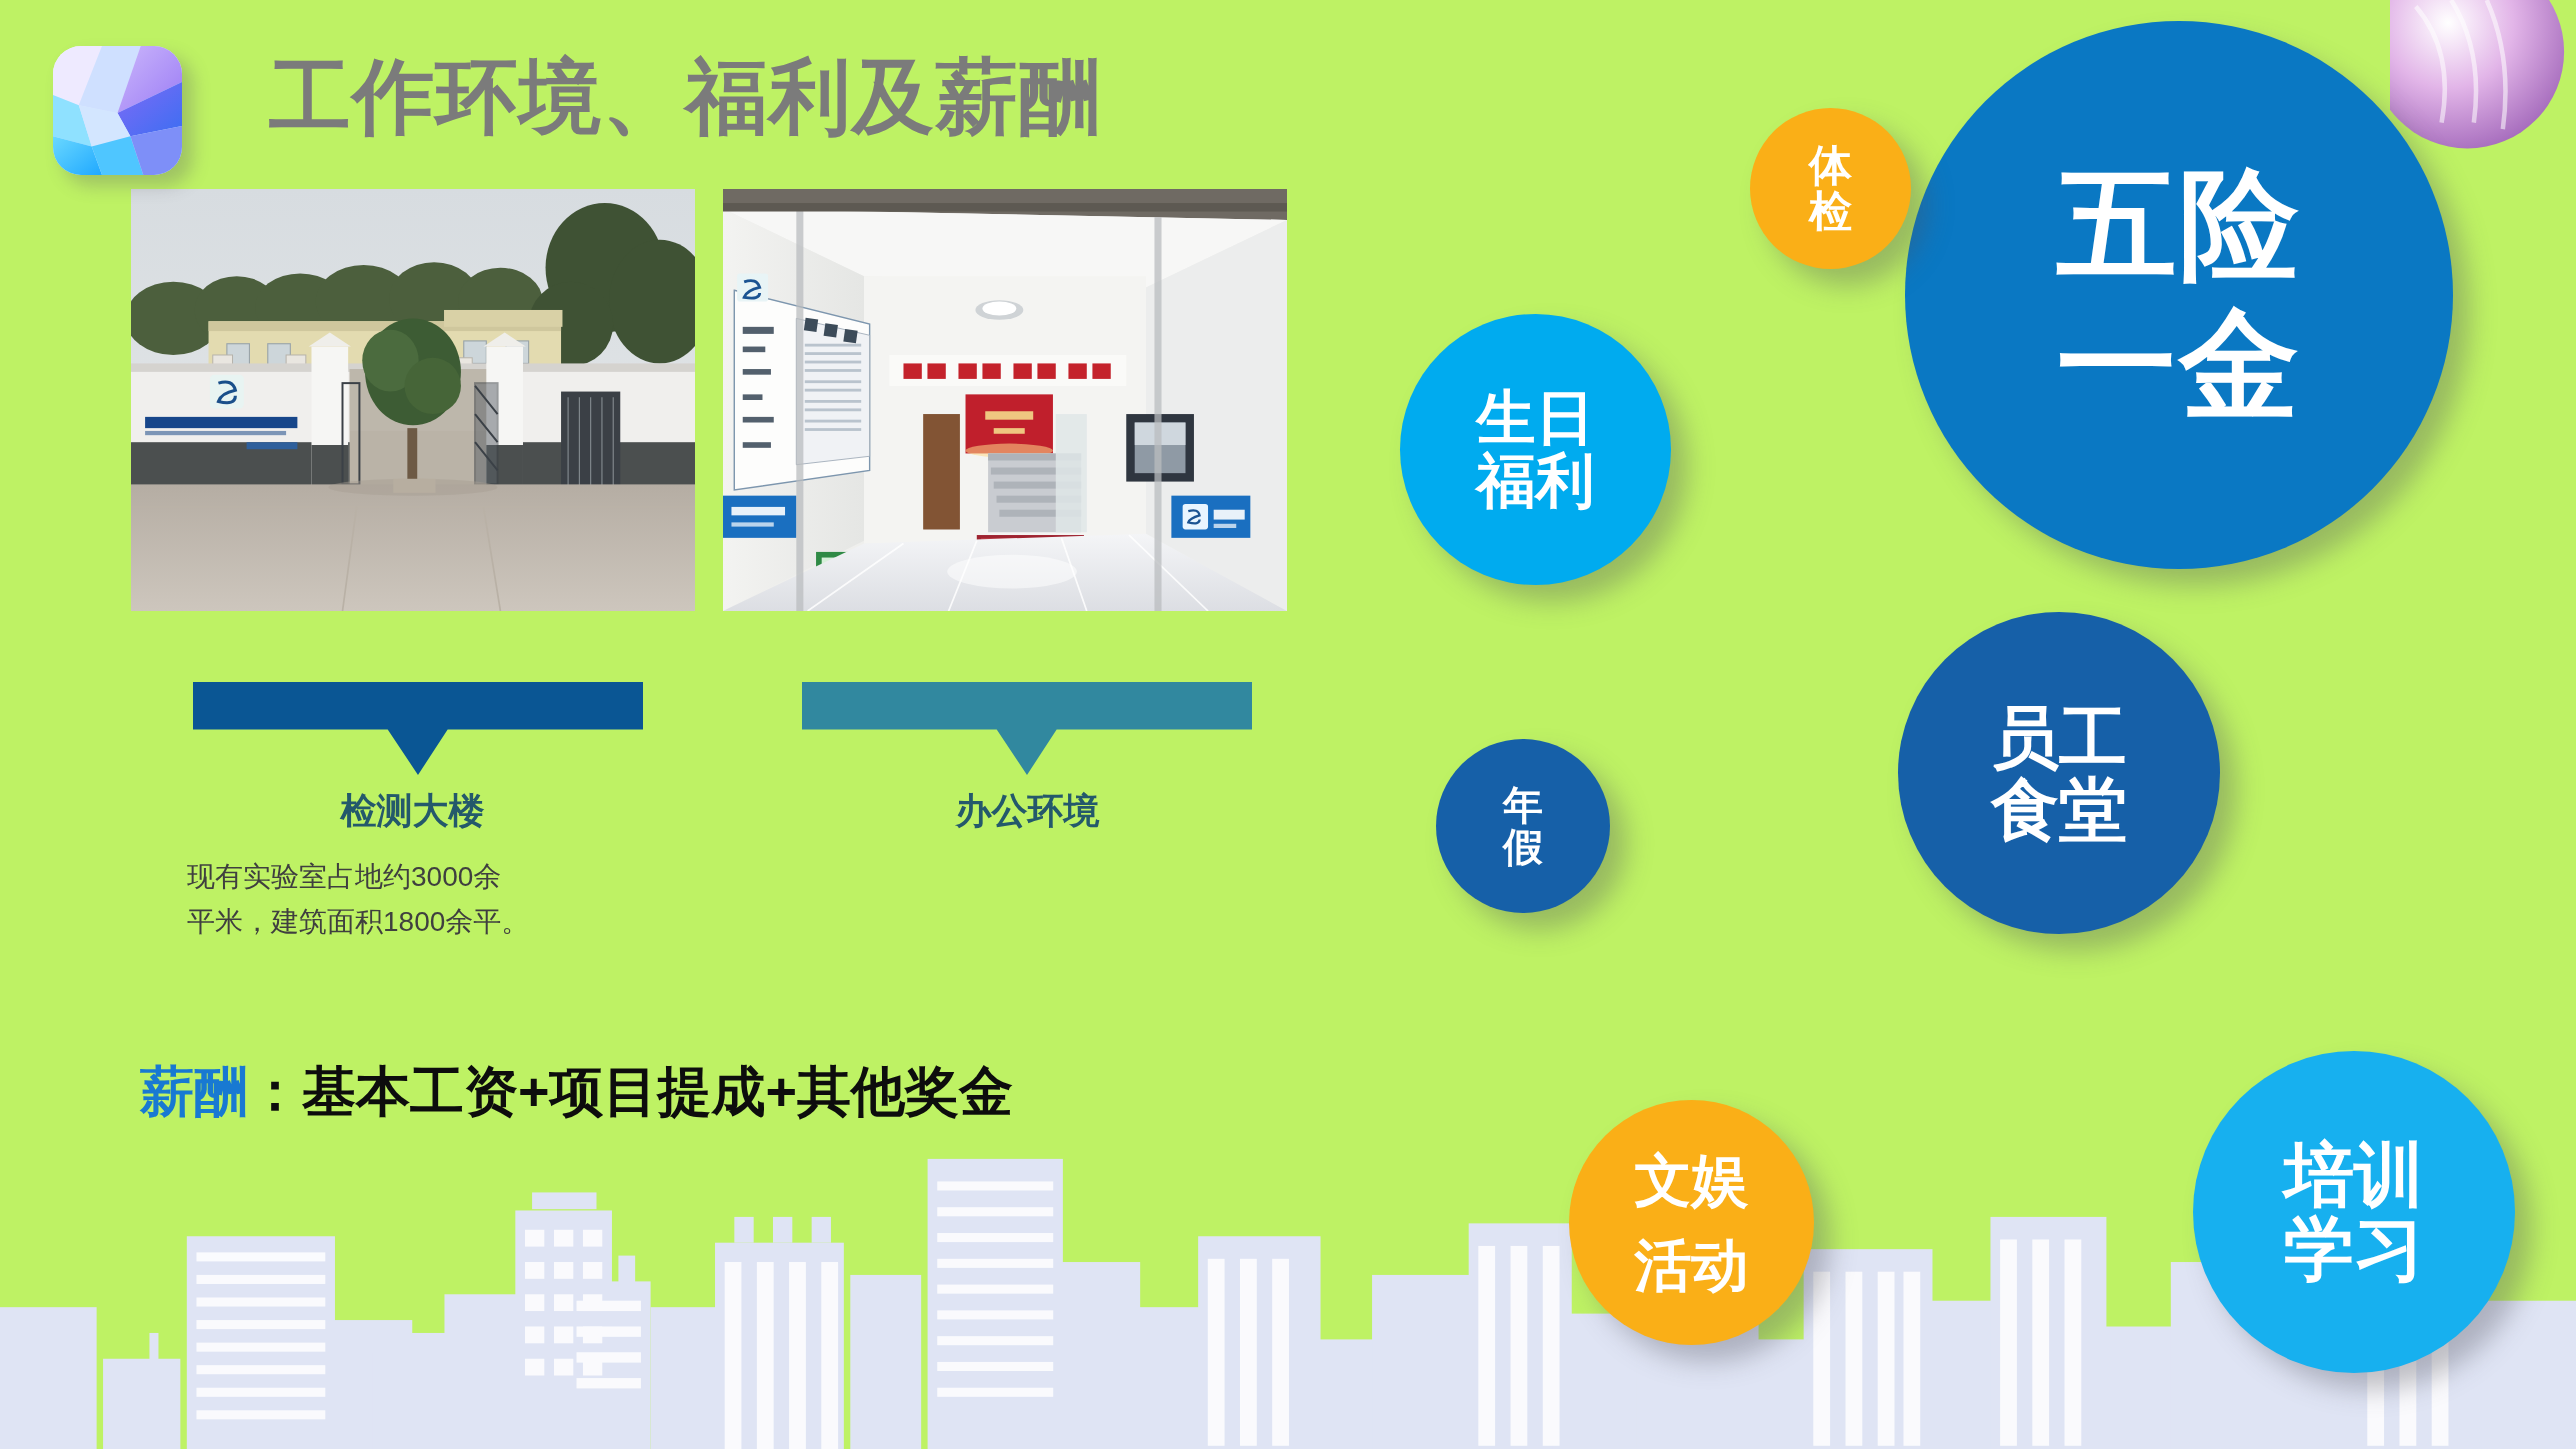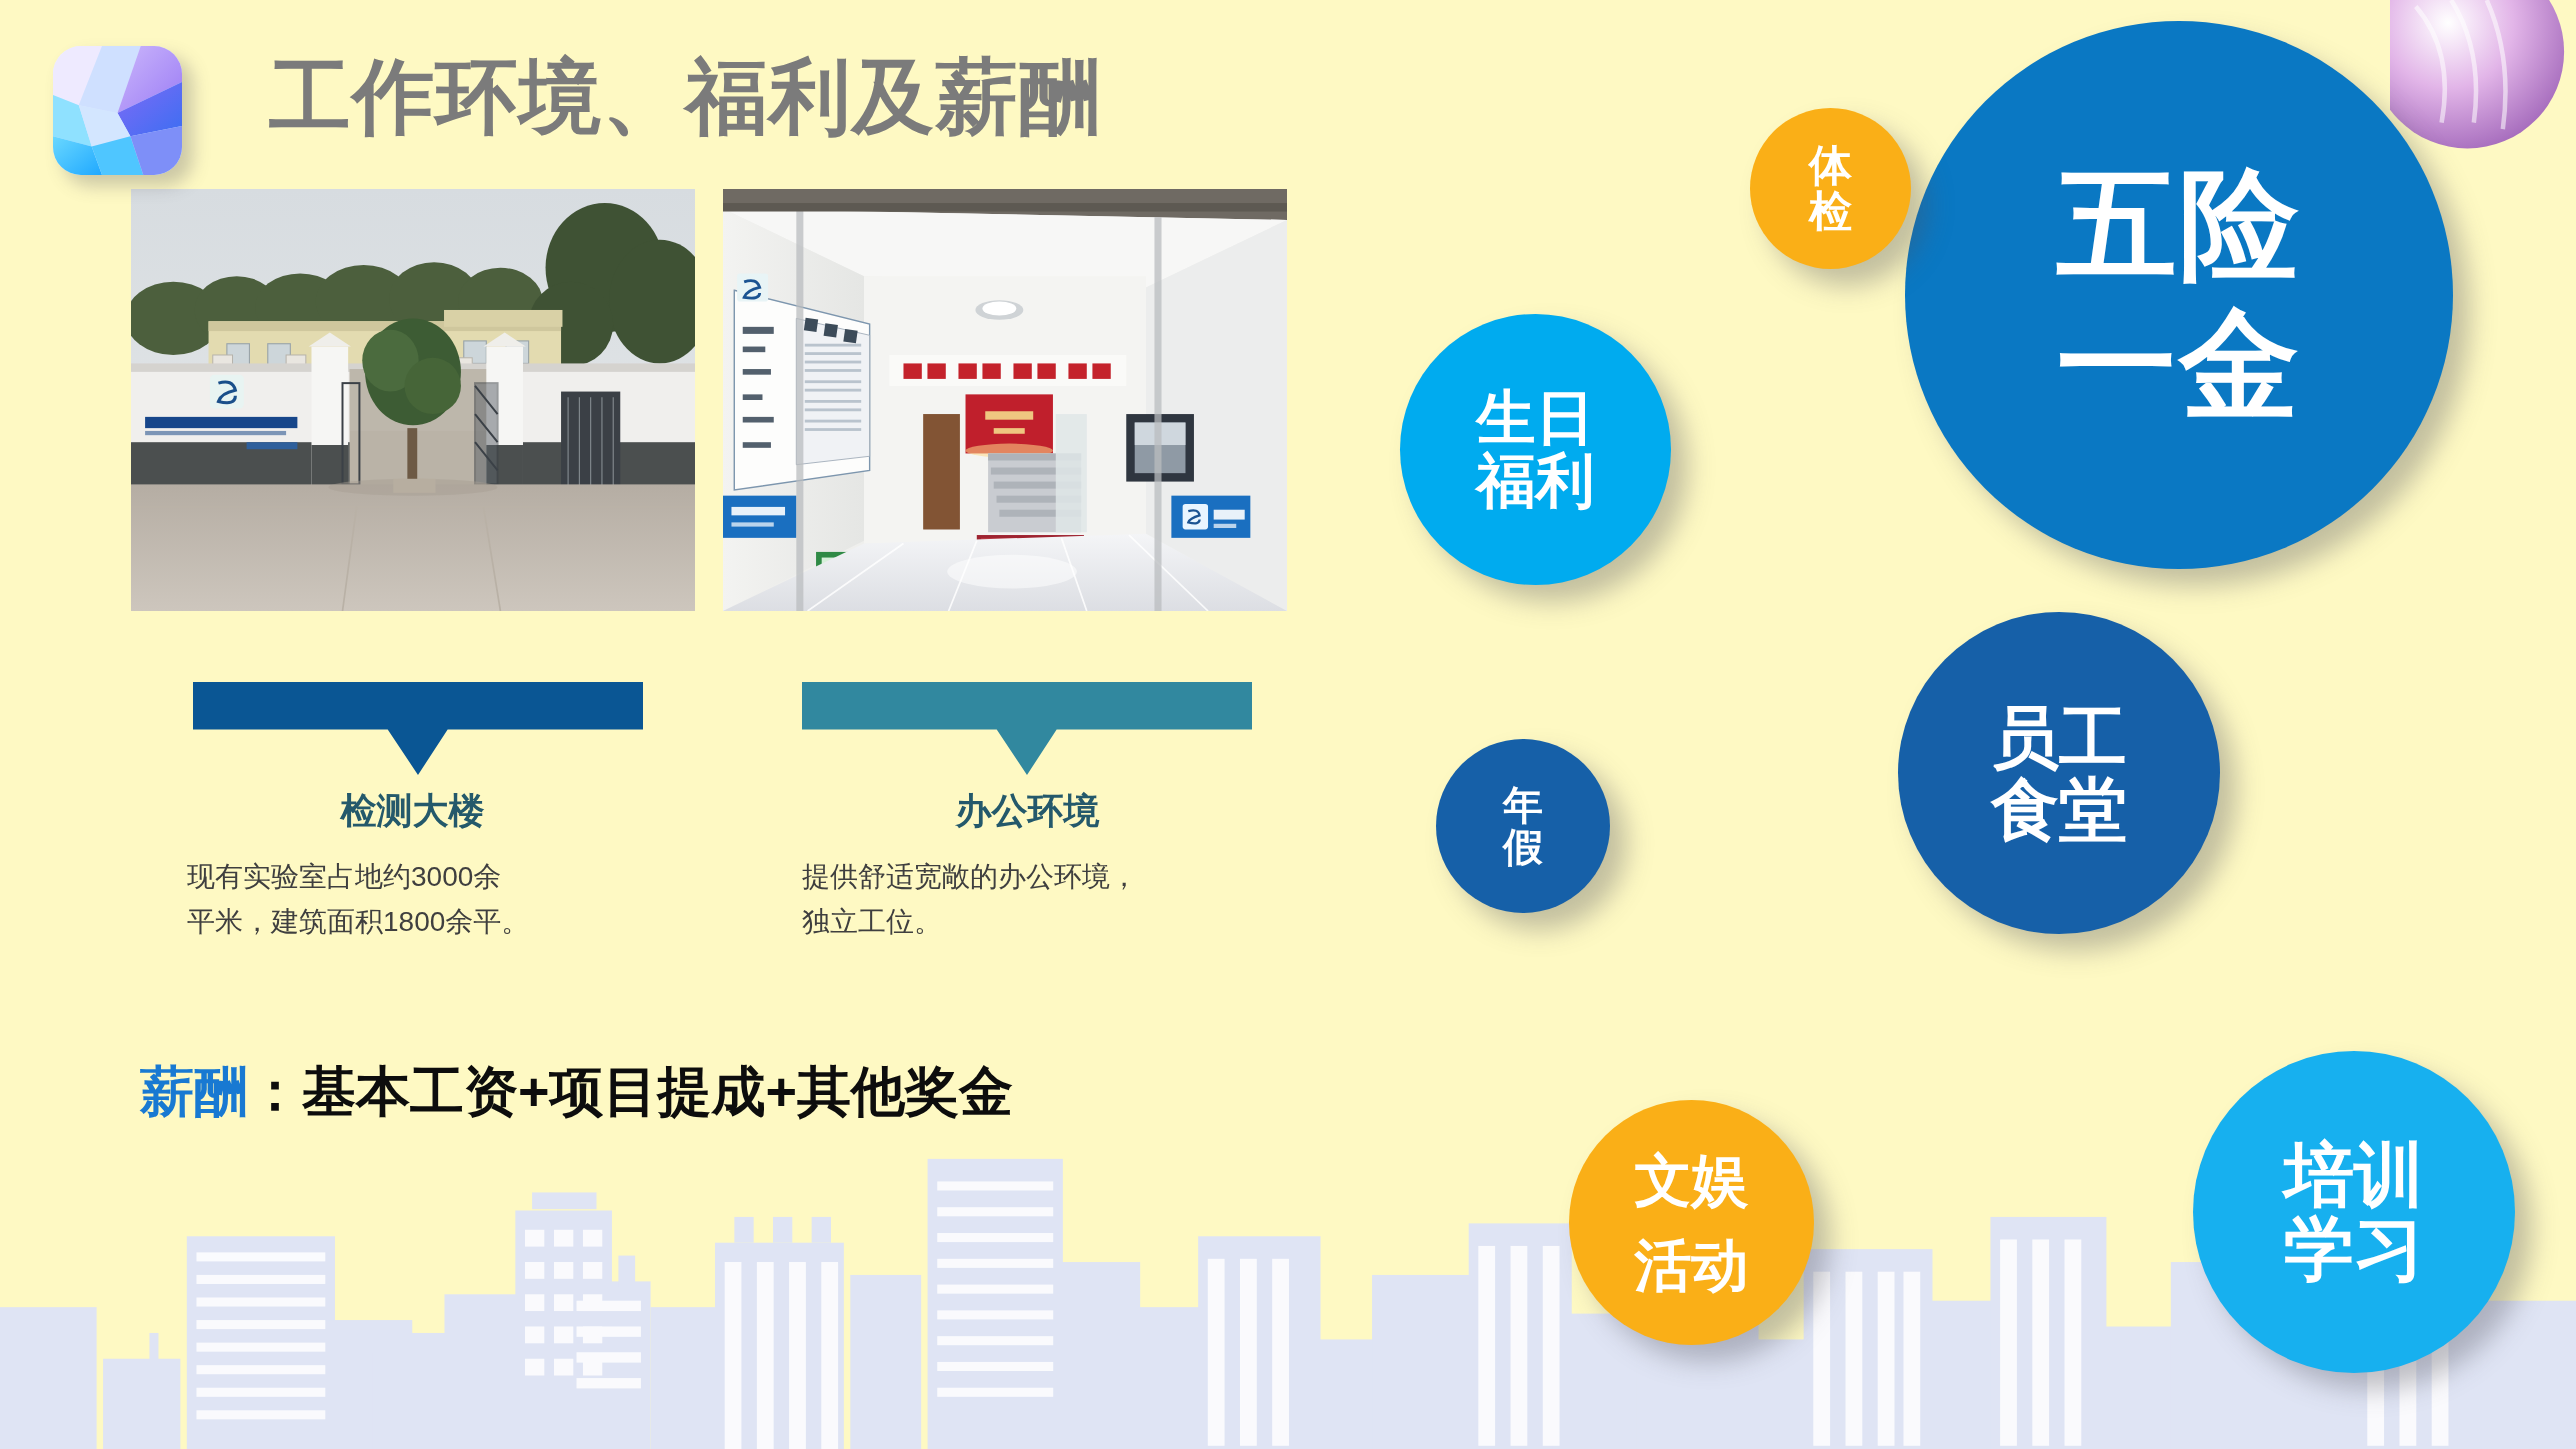--- a/index.html
+++ b/index.html
@@ -2,21 +2,21 @@
 <html style="font-size:10.3px"><head>
 <meta charset="utf-8">
 <style>
   html,body{margin:0;padding:0;}
   body{
     width:2576px;height:1449px;
     background:#ffffff;
     font-family:"Liberation Sans","DejaVu Sans",sans-serif;
     overflow:hidden;position:relative;
   }
-  .stage{position:absolute;left:0;top:0;width:2576px;height:1449px;overflow:hidden;background:#fef9c3;}
+  .stage{position:absolute;left:0;top:0;width:2576px;height:1449px;overflow:hidden;background:#bef264;}
 
   
   .skyline{position:absolute;left:0;bottom:0;width:2576px;height:303px;z-index:1;}
   .skyline svg{display:block;width:100%;height:100%;}
 
   
   .logo-gem{position:absolute;left:53px;top:46px;width:129px;height:129px;z-index:6;
     border-radius:28px;overflow:hidden;
     box-shadow:10.3px 10.3px 16.7px rgba(90,90,100,.30);}
   .logo-gem svg{display:block;width:100%;height:100%;}
@@ -456,24 +456,20 @@
   <div class="caption" id="cap-left">
     <div class="cap-title">检测大楼</div>
     <div class="cap-body">
       <div>现有实验室占地约3000余</div>
       <div>平米，建筑面积1800余平。</div>
     </div>
   </div>
 
   <div class="caption" id="cap-right">
     <div class="cap-title">办公环境</div>
-    <div class="cap-body">
-      <div>提供舒适宽敞的办公环境，</div>
-      <div>独立工位。</div>
-    </div>
   </div>
 
   <div class="salary">
     <span class="lbl">薪酬</span><span class="val">：</span><span class="val">基本工资+项目提成+其他奖金</span>
   </div>
 
   <div class="sphere">
     <svg viewBox="0 0 290 240">
       <defs>
         <radialGradient id="sp" cx="0.4" cy="0.35" r="0.75">

